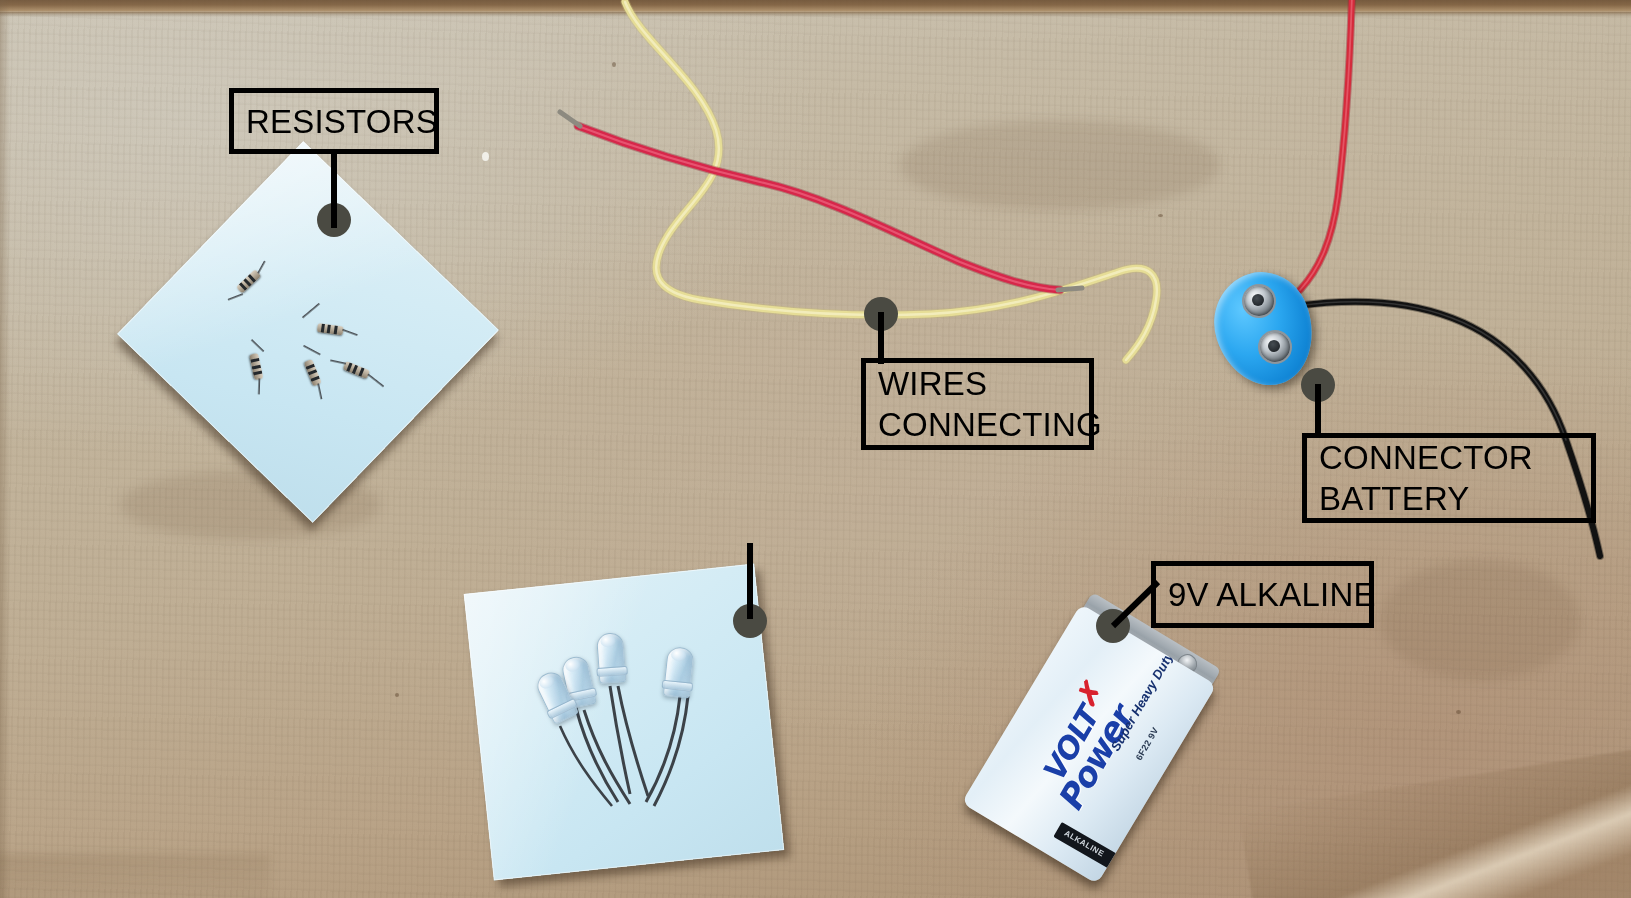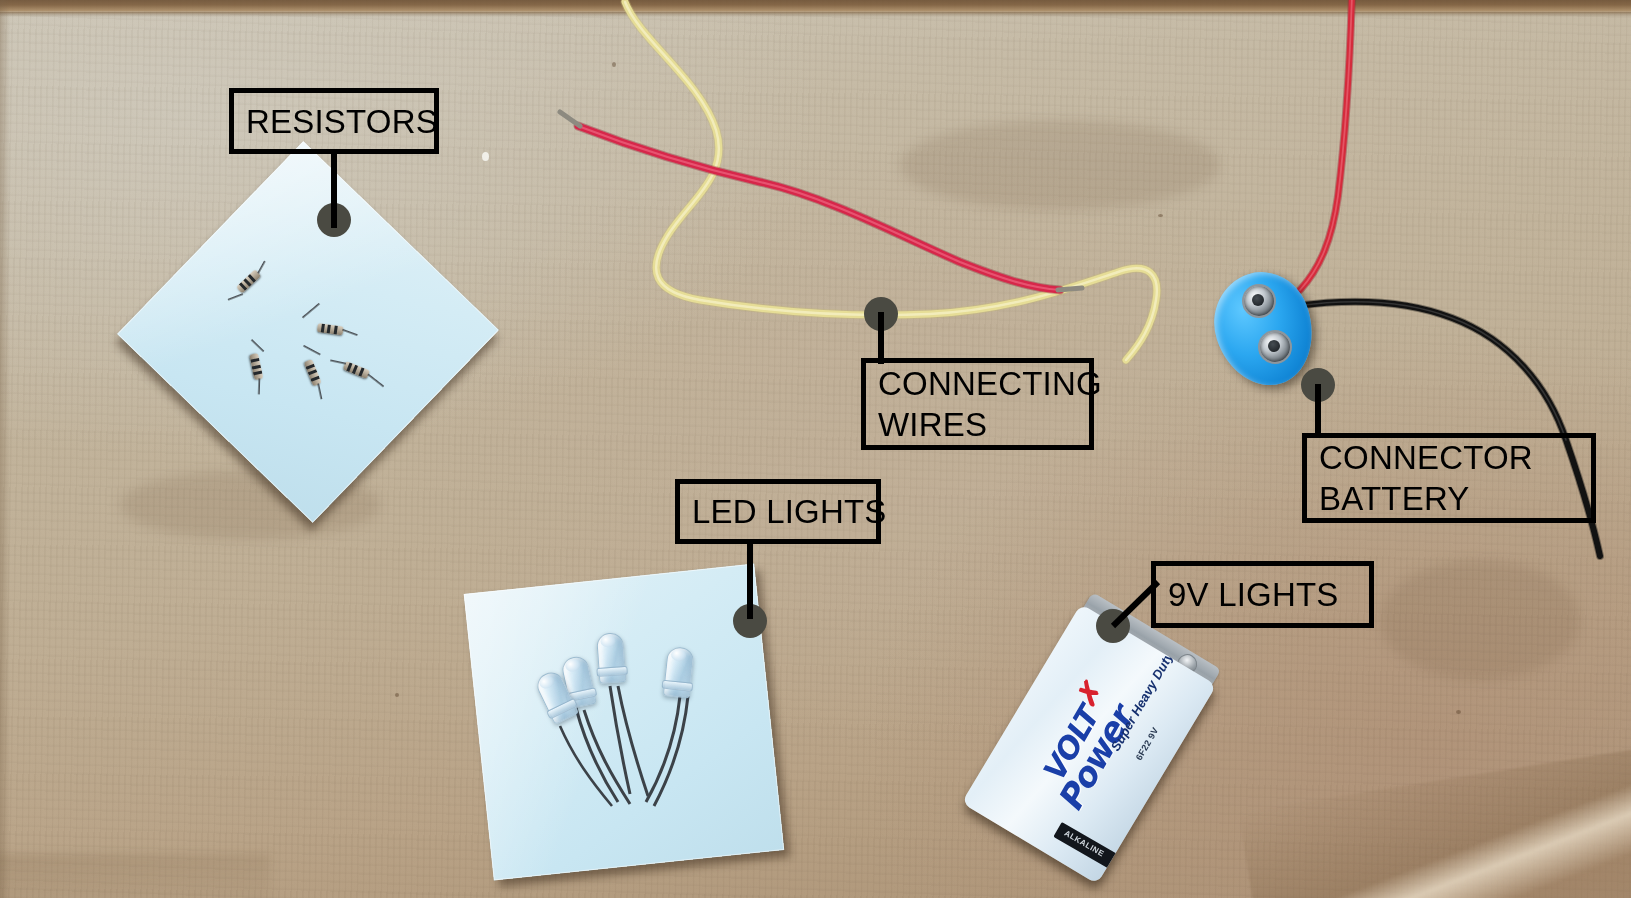--- a/index.html
+++ b/index.html
@@ -386,38 +386,35 @@
 
   <div class="dot" style="left:317px;top:203px;"></div>
   <div class="leader" style="left:331px;top:152px;width:6px;height:76px;"></div>
   <div class="abox" style="left:229px;top:88px;width:210px;height:66px;">
     <div class="ln">RESISTORS</div>
   </div>
 
   <div class="dot" style="left:864px;top:297px;"></div>
   <div class="leader" style="left:878px;top:312px;width:6px;height:52px;"></div>
   <div class="abox" style="left:861px;top:358px;width:233px;height:92px;">
+    <div class="ln">WIRES</div>
     <div class="ln">CONNECTING</div>
-    <div class="ln">WIRES</div>
   </div>
 
   <div class="dot" style="left:1301px;top:368px;"></div>
   <div class="leader" style="left:1315px;top:384px;width:6px;height:54px;"></div>
   <div class="abox" style="left:1302px;top:433px;width:294px;height:90px;">
     <div class="ln">CONNECTOR</div>
     <div class="ln">BATTERY</div>
   </div>
 
   <div class="dot" style="left:733px;top:604px;"></div>
   <div class="leader" style="left:747px;top:543px;width:6px;height:76px;"></div>
-  <div class="abox" style="left:675px;top:479px;width:206px;height:65px;">
-    <div class="ln">LED LIGHTS</div>
-  </div>
 
   <div class="dot" style="left:1096px;top:609px;"></div>
   <svg class="diag" style="left:1100px;top:560px;width:130px;height:80px;">
     <line x1="13" y1="66" x2="58" y2="22" stroke="#000" stroke-width="6"></line>
   </svg>
   <div class="abox" style="left:1151px;top:561px;width:223px;height:67px;">
-    <div class="ln">9V LIGHTS</div>
+    <div class="ln">9V ALKALINE</div>
   </div>
 
 </div>
 
 </body></html>

